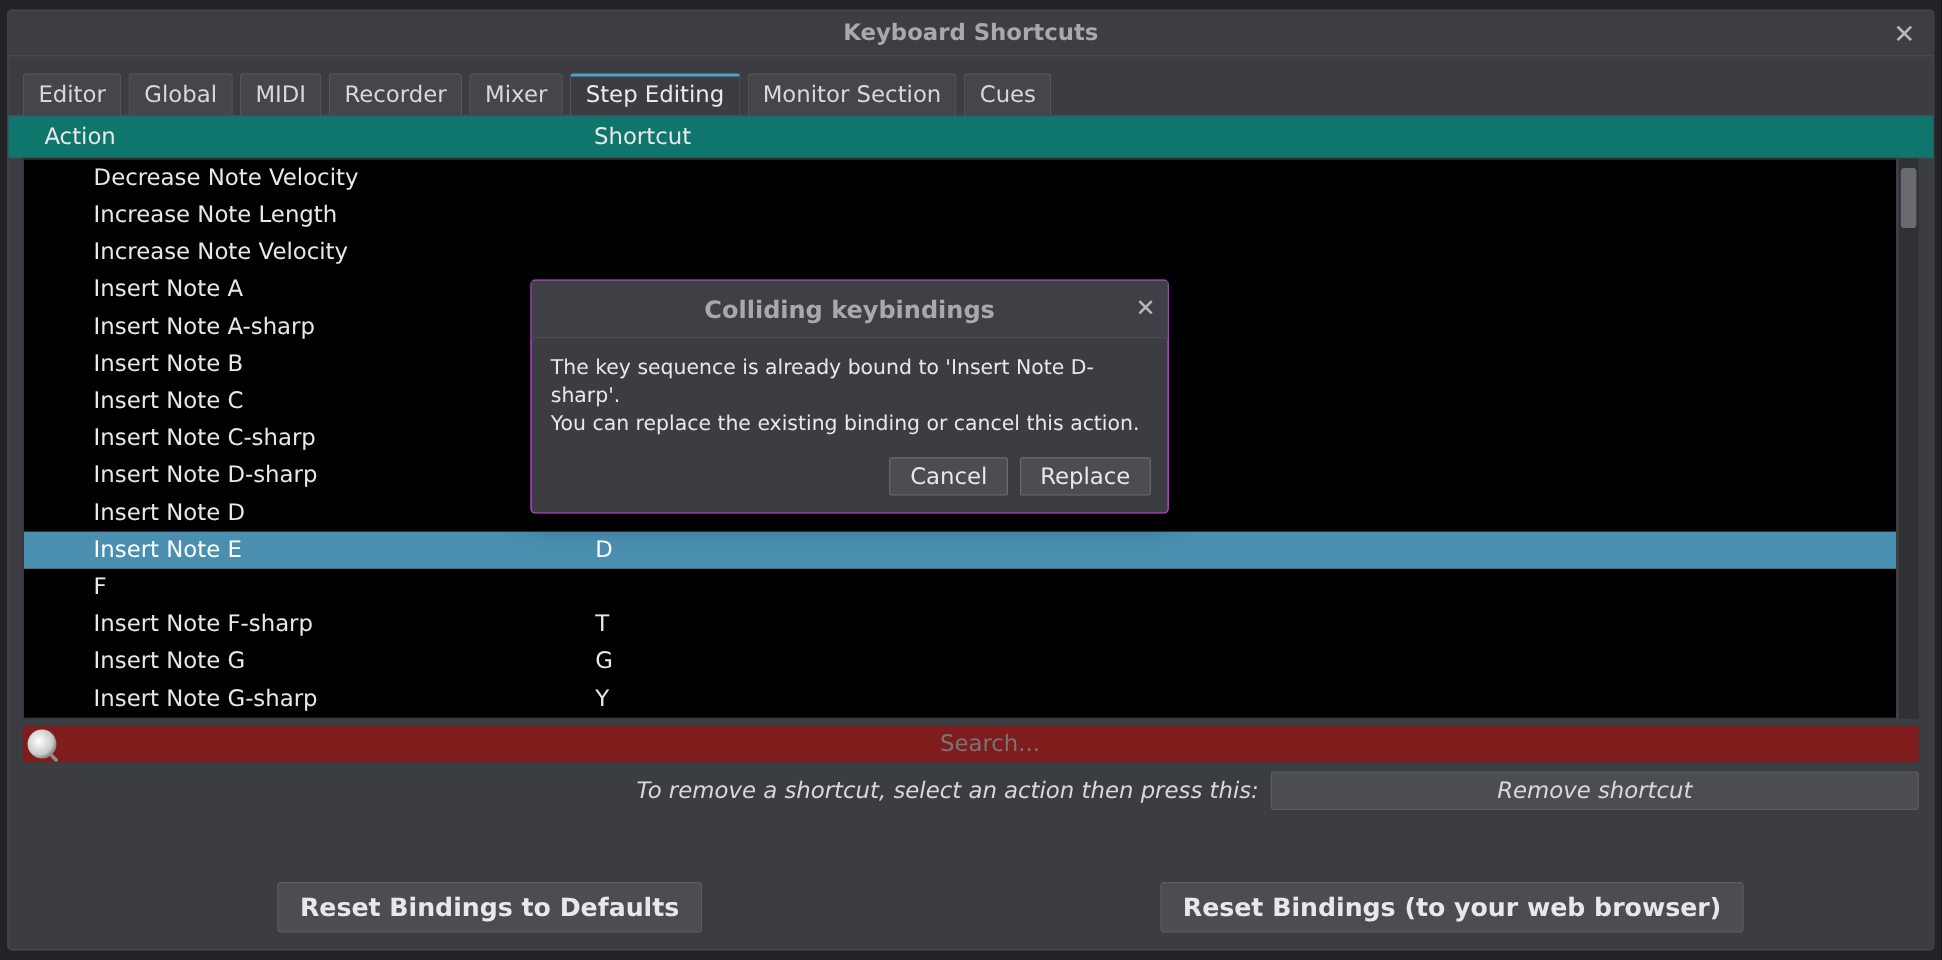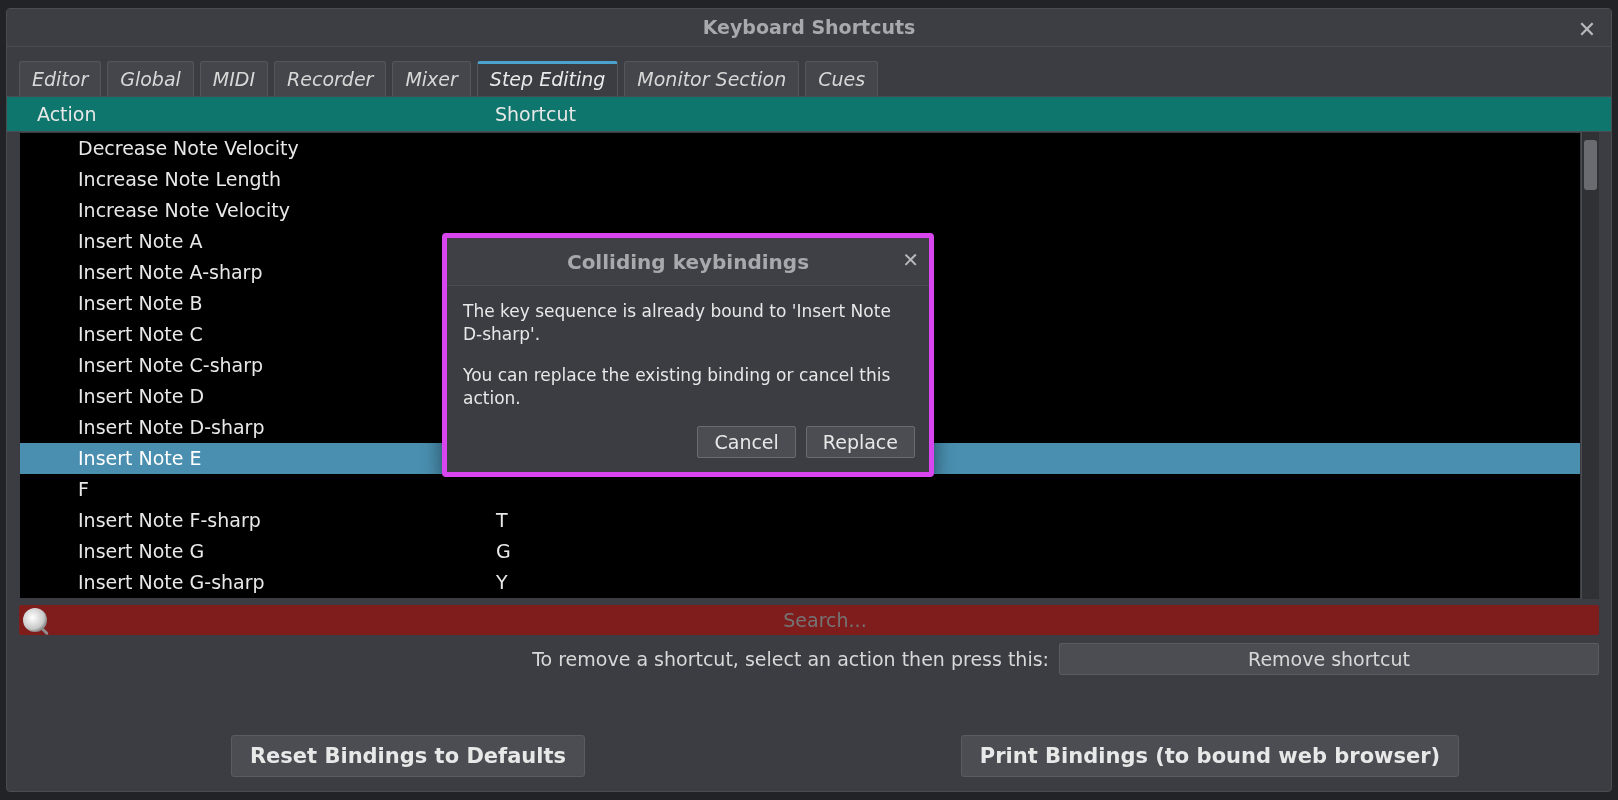--- a/index.html
+++ b/index.html
@@ -50,21 +50,20 @@
   }
   .tab {
     padding: 6px 12px;
     color: #d8d8d8;
     background: #44464b;
     border: 1px solid #54565b;
     border-bottom: none;
     border-radius: 3px 3px 0 0;
     cursor: pointer;
     font-size: 19px;
-    font-style: italic;
   }
   .tab.active {
     background: #3b3d42;
     border-top: 3px solid #4aa3cf;
     color: #eaeaea;
     font-weight: 500;
     padding-top: 4px;
   }
   .headers {
     display: flex;
@@ -146,20 +145,21 @@
     outline: none;
     font-family: inherit;
   }
   .removebar {
     display: flex;
     align-items: center;
     justify-content: flex-end;
     gap: 10px;
     padding: 2px 12px 6px 12px;
     color: #d8d8d8;
+    font-style: italic;
   }
   .removebar .btn {
     width: 540px;
     height: 32px;
     background: #4b4d52;
     border: 1px solid #5a5c61;
     color: #d8d8d8;
     display: flex; align-items: center; justify-content: center;
     cursor: pointer;
     border-radius: 2px;
@@ -181,23 +181,23 @@
     color: #e8e8e8;
     font-size: 21px;
     font-weight: bold;
     border-radius: 3px;
     cursor: pointer;
   }
   
   .dialog {
     position: absolute;
     left: 442px; top: 233px;
-    width: 492px;
+    width: 532px;
     background: #3b3d42;
-    border: 5px solid #d946ef;
+    border: 1px solid #d946ef;
     border-radius: 4px;
     box-shadow: 0 6px 20px rgba(0,0,0,0.5);
   }
   .dlg-title {
     height: 48px;
     display: flex;
     align-items: center;
     justify-content: center;
     color: #a7a9ad;
     font-weight: bold;
@@ -212,21 +212,21 @@
     font-size: 20px;
     color: #b7b9bc;
     cursor: pointer;
   }
   .dlg-body {
     padding: 14px 16px 10px 16px;
     color: #e8e8e8;
     font-size: 17px;
     line-height: 1.35;
   }
-  .dlg-body p + p { margin-top: 18px; }
+  .dlg-body p + p { }
   .dlg-buttons {
     display: flex;
     justify-content: flex-end;
     gap: 10px;
     padding: 6px 14px 14px 14px;
   }
   .dlg-buttons .btn {
     padding: 4px 16px;
     background: #4b4d52;
     border: 1px solid #6a6c71;
@@ -289,26 +289,26 @@
         </div>
         <div class="row">
           <div class="action">Insert Note C</div>
           <div class="shortcut"></div>
         </div>
         <div class="row">
           <div class="action">Insert Note C-sharp</div>
           <div class="shortcut"></div>
         </div>
         <div class="row">
-          <div class="action">Insert Note D</div>
-          <div class="shortcut"></div>
-        </div>
-        <div class="row">
           <div class="action">Insert Note D-sharp</div>
           <div class="shortcut">E</div>
+        </div>
+        <div class="row">
+          <div class="action">Insert Note D</div>
+          <div class="shortcut"></div>
         </div>
         <div class="row selected">
           <div class="action">Insert Note E</div>
           <div class="shortcut">D</div>
         </div>
         <div class="row">
           <div class="shortcut">F</div>
         </div>
         <div class="row">
           <div class="action">Insert Note F-sharp</div>
@@ -336,21 +336,21 @@
   <div class="removebar">
     <span>To remove a shortcut, select an action then press this:</span>
     <div class="btn">Remove shortcut</div>
   </div>
 
   <div class="bottom">
     <div class="half">
       <div class="bigbtn">Reset Bindings to Defaults</div>
     </div>
     <div class="half">
-      <div class="bigbtn">Print Bindings (to bound web browser)</div>
+      <div class="bigbtn">Reset Bindings (to your web browser)</div>
     </div>
   </div>
 </div>
 
 <div class="dialog">
   <div class="dlg-title">
     <span>Colliding keybindings</span>
     <span class="close">✕</span>
   </div>
   <div class="dlg-body">

